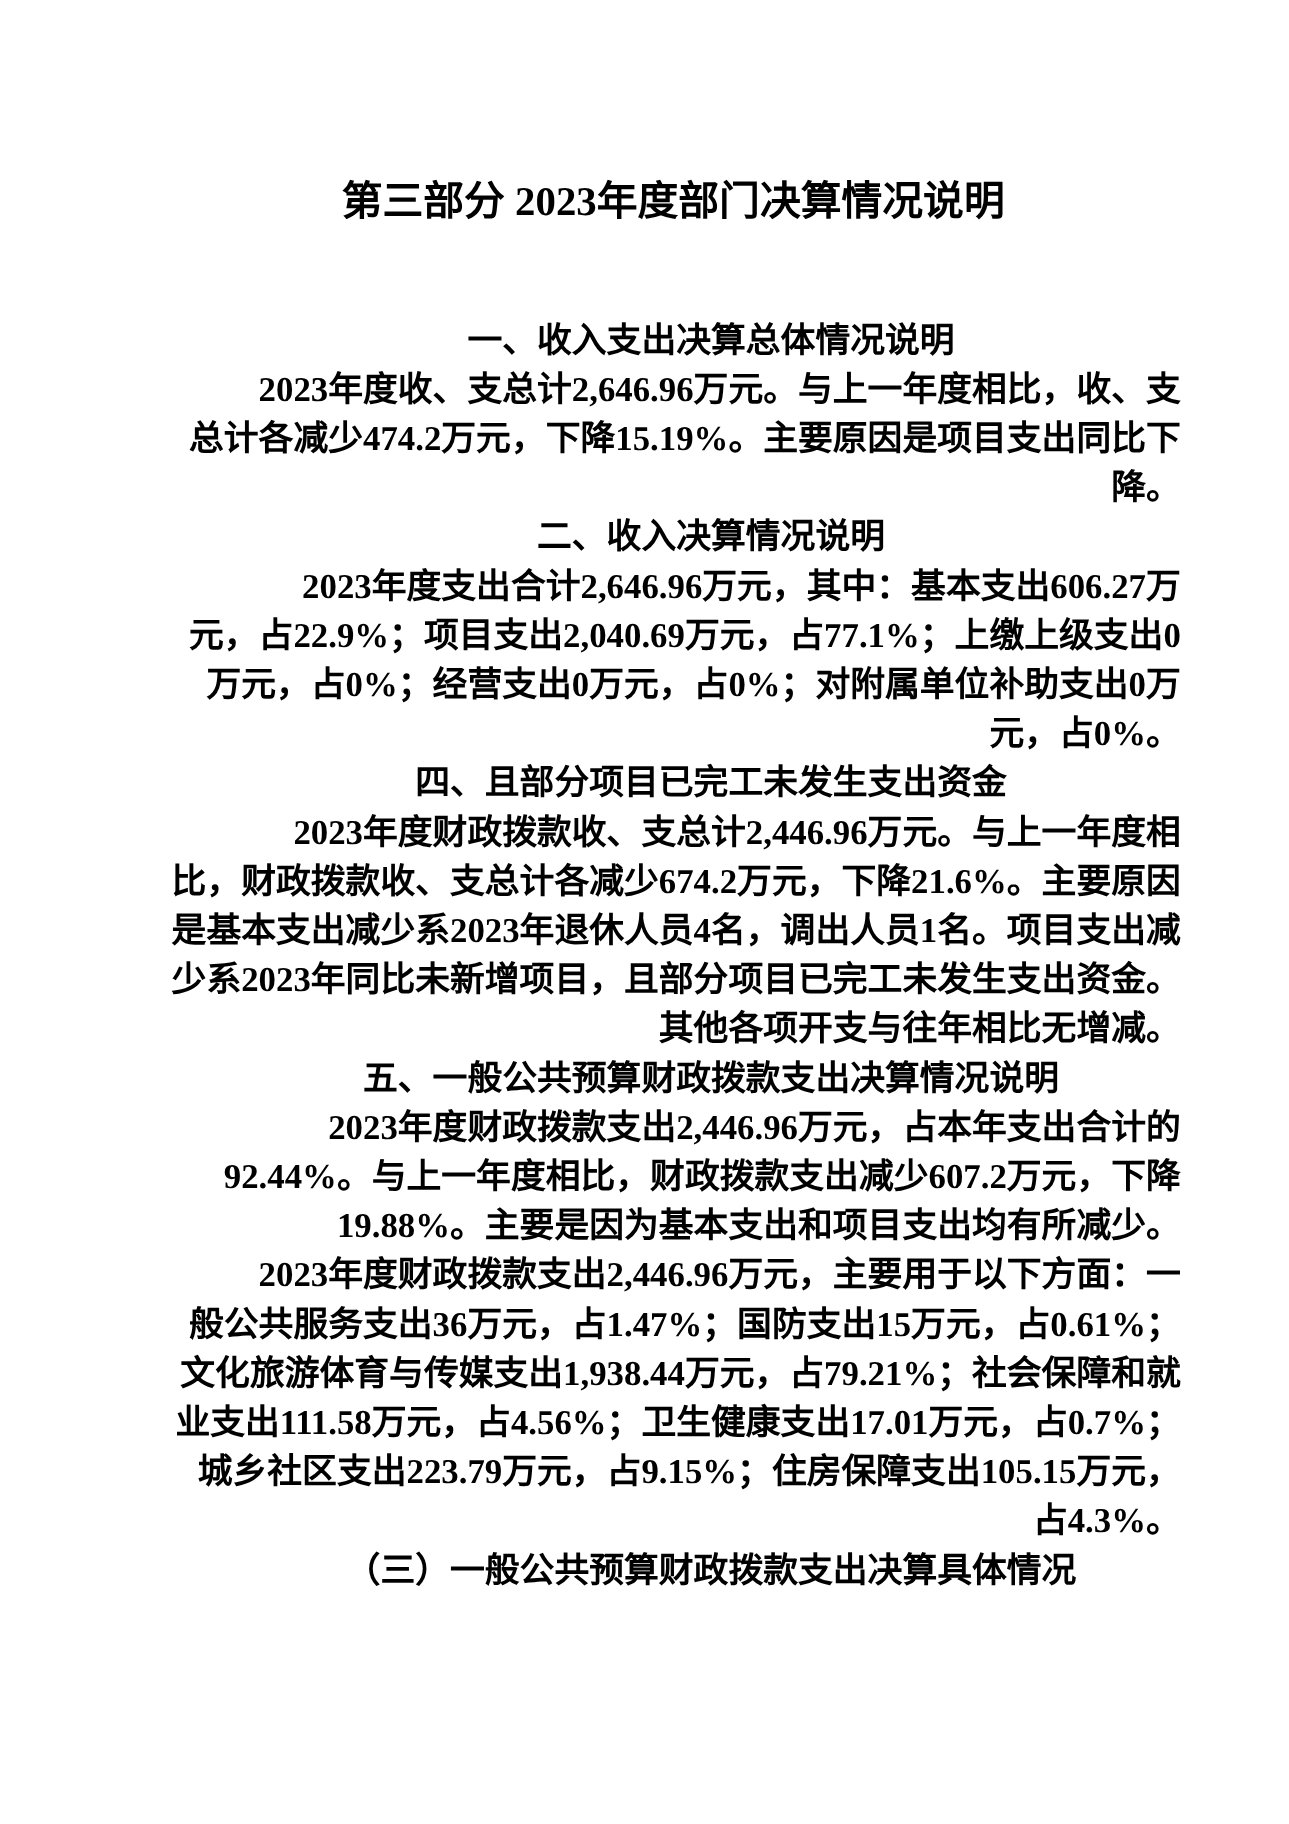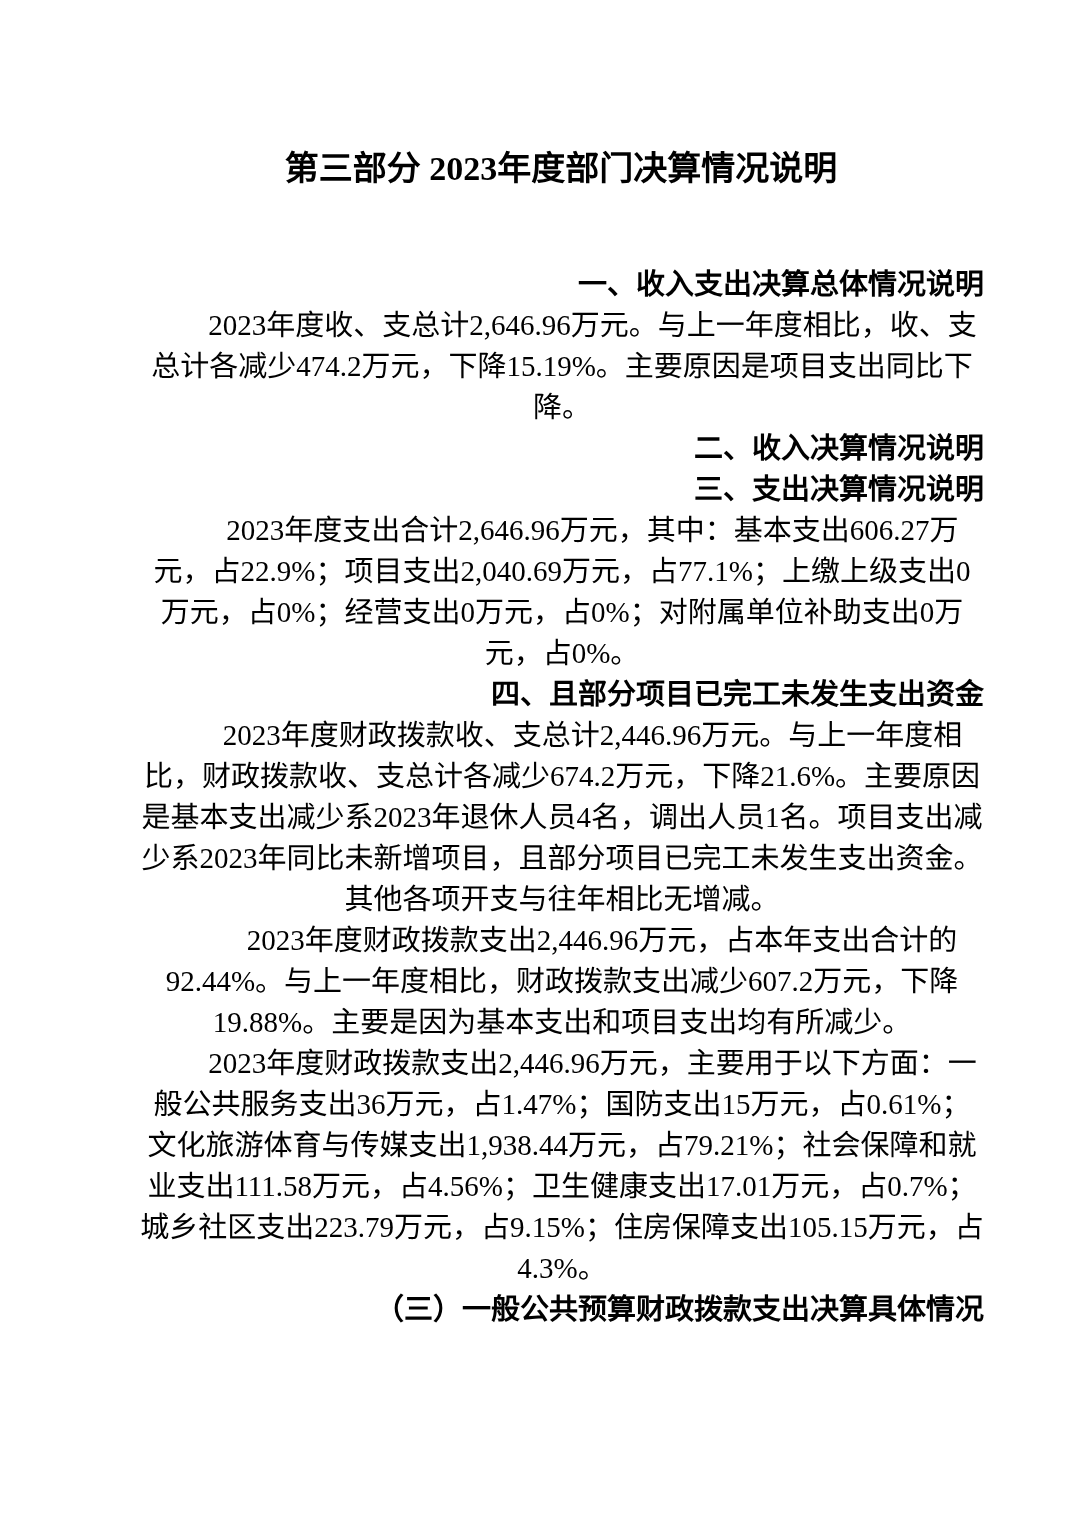--- a/index.html
+++ b/index.html
@@ -30,54 +30,54 @@
   .doc-body {
     margin-top: 71px;
     padding-left: 92px;
     padding-right: 90px;
   }
   .sec-heading, .para {
     margin: 0;
     padding: 0;
     font-size: 29px;
     line-height: 41px;
-    text-align: right;
+    text-align: center;
   }
   .sec-heading {
     font-weight: bold;
     text-indent: 61px;
   }
   .para {
-    font-weight: normal;
+    font-weight: bold;
     text-indent: 61px;
-    text-align: center;
+    text-align: right;
   }
   .para-wide-indent {
     text-indent: 80px;
   }
 </style>
 </head>
 <body>
 
 <div class="page">
   <h1 class="doc-title">第三部分 2023年度部门决算情况说明</h1>
 
   <div class="doc-body">
 
     <h2 class="sec-heading">一、收入支出决算总体情况说明</h2>
     <p class="para">2023年度收、支总计2,646.96万元。与上一年度相比，收、支总计各减少474.2万元，下降15.19%。主要原因是项目支出同比下降。</p>
 
     <h2 class="sec-heading">二、收入决算情况说明</h2>
 
-    <h2 class="sec-heading">三、支出决算情况说明</h2>
     <p class="para">2023年度支出合计2,646.96万元，其中：基本支出606.27万元，占22.9%；项目支出2,040.69万元，占77.1%；上缴上级支出0万元，占0%；经营支出0万元，占0%；对附属单位补助支出0万元，占0%。</p>
 
     <h2 class="sec-heading">四、且部分项目已完工未发生支出资金</h2>
     <p class="para">2023年度财政拨款收、支总计2,446.96万元。与上一年度相比，财政拨款收、支总计各减少674.2万元，下降21.6%。主要原因是基本支出减少系2023年退休人员4名，调出人员1名。项目支出减少系2023年同比未新增项目，且部分项目已完工未发生支出资金。其他各项开支与往年相比无增减。</p>
 
+    <h2 class="sec-heading">五、一般公共预算财政拨款支出决算情况说明</h2>
 
     <p class="para para-wide-indent">2023年度财政拨款支出2,446.96万元，占本年支出合计的92.44%。与上一年度相比，财政拨款支出减少607.2万元，下降19.88%。主要是因为基本支出和项目支出均有所减少。</p>
 
     <p class="para">2023年度财政拨款支出2,446.96万元，主要用于以下方面：一般公共服务支出36万元，占1.47%；国防支出15万元，占0.61%；文化旅游体育与传媒支出1,938.44万元，占79.21%；社会保障和就业支出111.58万元，占4.56%；卫生健康支出17.01万元，占0.7%；城乡社区支出223.79万元，占9.15%；住房保障支出105.15万元，占4.3%。</p>
 
     <h3 class="sec-heading">（三）一般公共预算财政拨款支出决算具体情况</h3>
 
   </div>
 </div>
 

